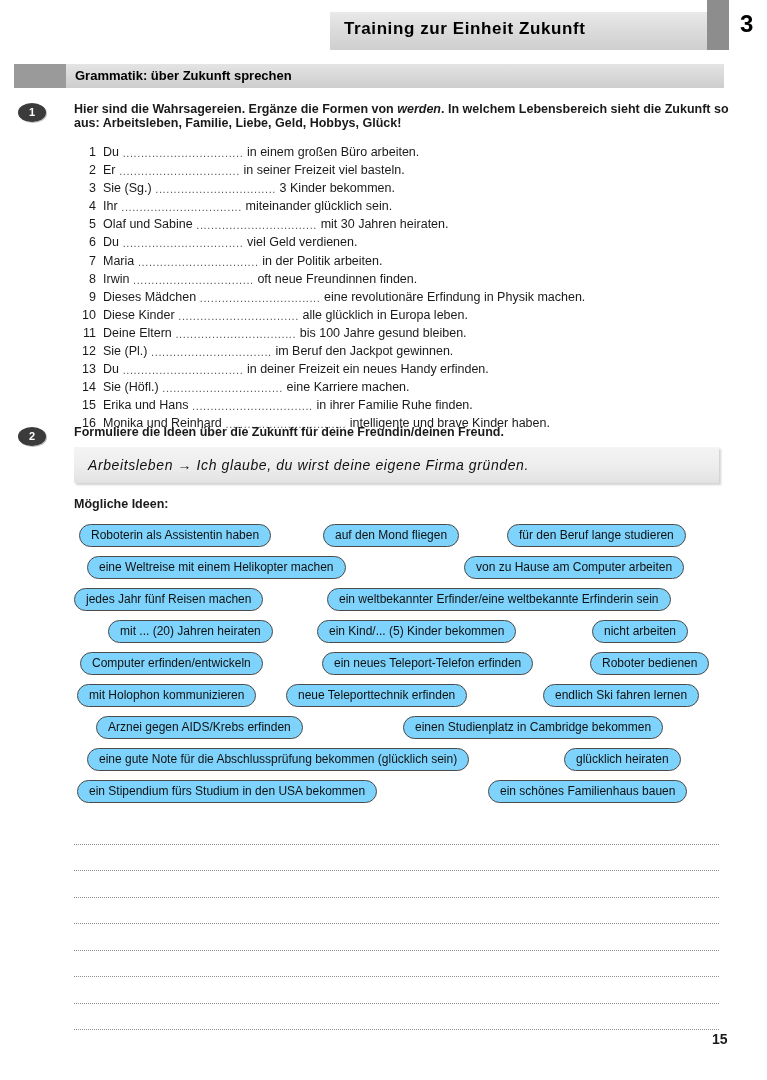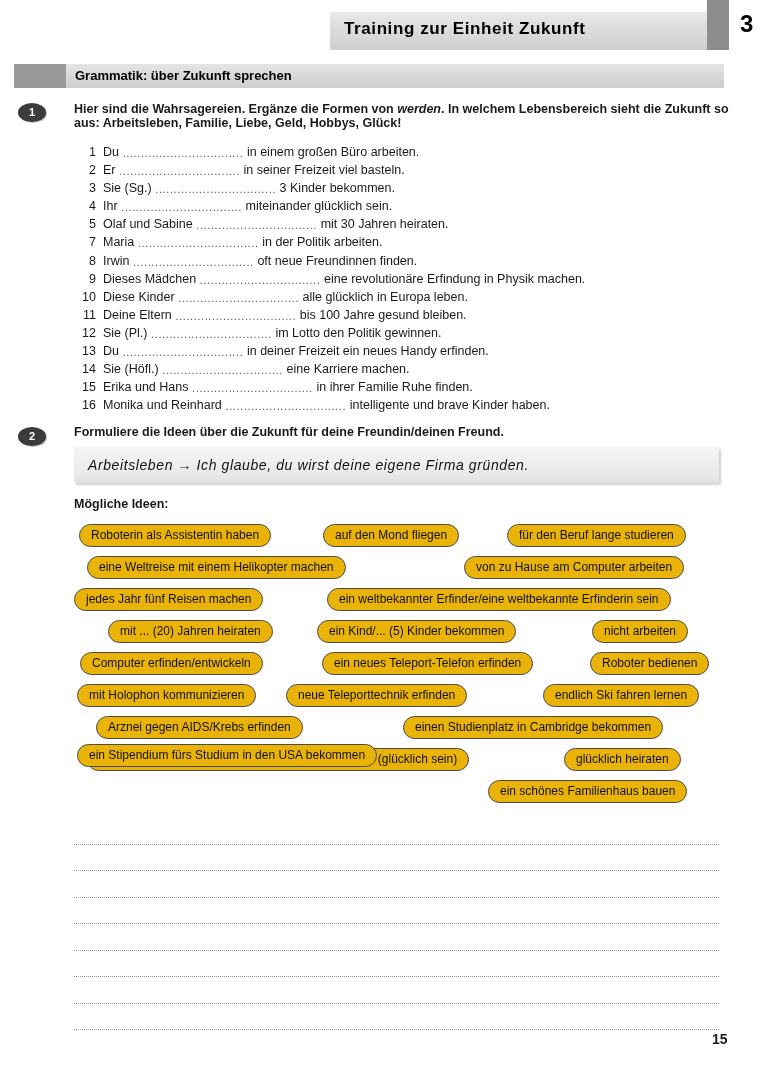--- a/index.html
+++ b/index.html
@@ -171,21 +171,21 @@
     left: 74px;
     font-size: 12.5px;
     font-weight: bold;
   }
 
   
   .chip {
     position: absolute;
     border: 1px solid #4b4b4b;
     border-radius: 12px;
-    background: #eab308;
+    background: #7dd3fc;
     font-size: 12px;
     line-height: 21px;
     height: 21px;
     padding: 0 11px;
     white-space: nowrap;
     color: #111;
   }
 
   
   .lines {
@@ -227,26 +227,27 @@
 <div class="ex1-instr">
   <span>Hier sind die Wahrsagereien. Ergänze die Formen von </span><i>werden</i><span>. In welchem Lebensbereich sieht die Zukunft so aus: Arbeitsleben, Familie, Liebe, Geld, Hobbys, Glück!</span>
 </div>
 
 <div class="ex1-list" id="ex1-list">
     <div class="ex1-item"><span class="idx">1</span><span>Du</span><span class="dots"> ................................. </span><span>in einem großen Büro arbeiten.</span></div>
     <div class="ex1-item"><span class="idx">2</span><span>Er</span><span class="dots"> ................................. </span><span>in seiner Freizeit viel basteln.</span></div>
     <div class="ex1-item"><span class="idx">3</span><span>Sie (Sg.)</span><span class="dots"> ................................. </span><span>3 Kinder bekommen.</span></div>
     <div class="ex1-item"><span class="idx">4</span><span>Ihr</span><span class="dots"> ................................. </span><span>miteinander glücklich sein.</span></div>
     <div class="ex1-item"><span class="idx">5</span><span>Olaf und Sabine</span><span class="dots"> ................................. </span><span>mit 30 Jahren heiraten.</span></div>
+    <div class="ex1-item"><span class="idx">6</span><span>Du</span><span class="dots"> ................................. </span><span>viel Geld verdienen.</span></div>
     <div class="ex1-item"><span class="idx">7</span><span>Maria</span><span class="dots"> ................................. </span><span>in der Politik arbeiten.</span></div>
     <div class="ex1-item"><span class="idx">8</span><span>Irwin</span><span class="dots"> ................................. </span><span>oft neue Freundinnen finden.</span></div>
     <div class="ex1-item"><span class="idx">9</span><span>Dieses Mädchen</span><span class="dots"> ................................. </span><span>eine revolutionäre Erfindung in Physik machen.</span></div>
     <div class="ex1-item"><span class="idx">10</span><span>Diese Kinder</span><span class="dots"> ................................. </span><span>alle glücklich in Europa leben.</span></div>
     <div class="ex1-item"><span class="idx">11</span><span>Deine Eltern</span><span class="dots"> ................................. </span><span>bis 100 Jahre gesund bleiben.</span></div>
-    <div class="ex1-item"><span class="idx">12</span><span>Sie (Pl.)</span><span class="dots"> ................................. </span><span>im Lotto den Politik gewinnen.</span></div>
+    <div class="ex1-item"><span class="idx">12</span><span>Sie (Pl.)</span><span class="dots"> ................................. </span><span>im Beruf den Jackpot gewinnen.</span></div>
     <div class="ex1-item"><span class="idx">13</span><span>Du</span><span class="dots"> ................................. </span><span>in deiner Freizeit ein neues Handy erfinden.</span></div>
     <div class="ex1-item"><span class="idx">14</span><span>Sie (Höfl.)</span><span class="dots"> ................................. </span><span>eine Karriere machen.</span></div>
     <div class="ex1-item"><span class="idx">15</span><span>Erika und Hans</span><span class="dots"> ................................. </span><span>in ihrer Familie Ruhe finden.</span></div>
     <div class="ex1-item"><span class="idx">16</span><span>Monika und Reinhard</span><span class="dots"> ................................. </span><span>intelligente und brave Kinder haben.</span></div>
   </div>
 
 <div class="ex-num n2">2</div>
 <div class="ex2-instr">Formuliere die Ideen über die Zukunft für deine Freundin/deinen Freund.</div>
 
 <div class="example-box"></div>
@@ -268,21 +269,21 @@
     <div class="chip" style="left: 80px; top: 652px;">Computer erfinden/entwickeln</div>
     <div class="chip" style="left: 322px; top: 652px;">ein neues Teleport-Telefon erfinden</div>
     <div class="chip" style="left: 590px; top: 652px;">Roboter bedienen</div>
     <div class="chip" style="left: 77px; top: 684px;">mit Holophon kommunizieren</div>
     <div class="chip" style="left: 286px; top: 684px;">neue Teleporttechnik erfinden</div>
     <div class="chip" style="left: 543px; top: 684px;">endlich Ski fahren lernen</div>
     <div class="chip" style="left: 96px; top: 716px;">Arznei gegen AIDS/Krebs erfinden</div>
     <div class="chip" style="left: 403px; top: 716px;">einen Studienplatz in Cambridge bekommen</div>
     <div class="chip" style="left: 87px; top: 748px;">eine gute Note für die Abschlussprüfung bekommen (glücklich sein)</div>
     <div class="chip" style="left: 564px; top: 748px;">glücklich heiraten</div>
-    <div class="chip" style="left: 77px; top: 744px;">ein Stipendium fürs Studium in den USA bekommen</div>
+    <div class="chip" style="left: 77px; top: 780px;">ein Stipendium fürs Studium in den USA bekommen</div>
     <div class="chip" style="left: 488px; top: 780px;">ein schönes Familienhaus bauen</div>
   </div>
 
 <div class="lines" id="lines">
     <div class="wline"></div>
     <div class="wline"></div>
     <div class="wline"></div>
     <div class="wline"></div>
     <div class="wline"></div>
     <div class="wline"></div>

